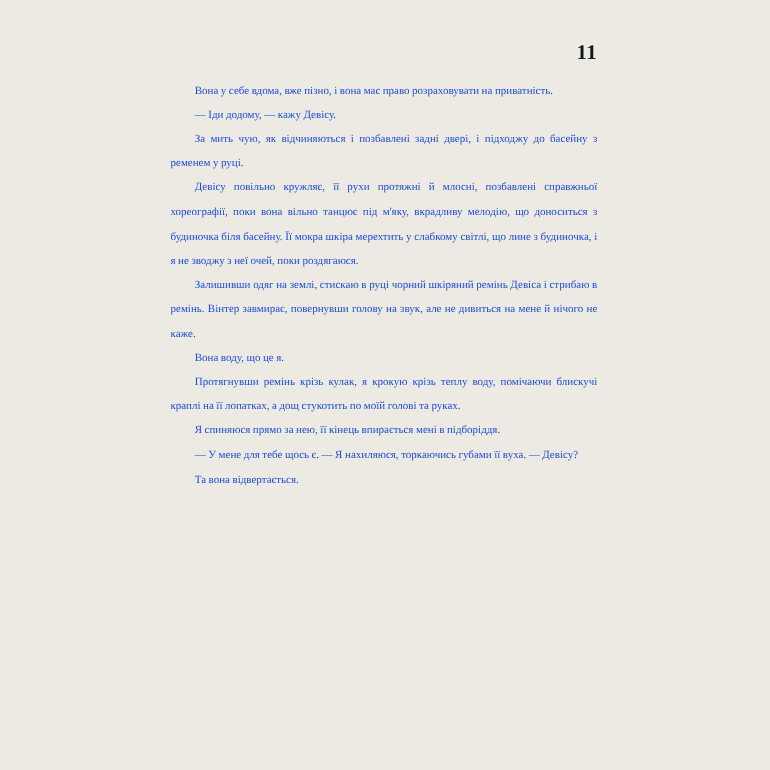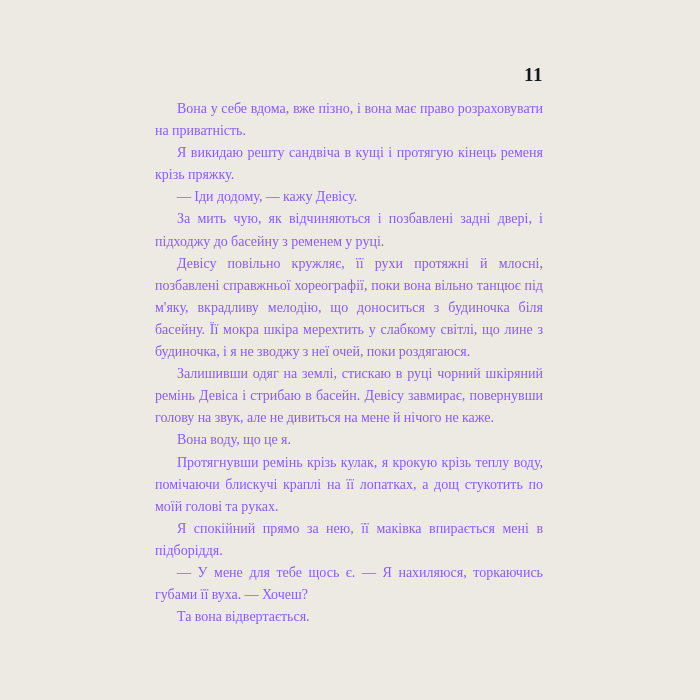--- a/index.html
+++ b/index.html
@@ -28,50 +28,48 @@
     height: 630px;
   }
   .page-number {
     text-align: right;
     font-size: 19px;
     font-weight: bold;
     color: #11161c;
     letter-spacing: 0.5px;
     margin-bottom: 12px;
     font-family: "Liberation Serif", serif;
-    margin-top: 26px;
   }
   .body-text p {
     margin: 0;
     text-indent: 22px;
     text-align: justify;
-    font-size: 14px;
+    font-size: 10px;
     line-height: 22.1px;
-    color: #8b5cf6;
+    color: #1d4ed8;
     word-spacing: -0.2px;
     hyphens: manual;
   }
   .body-text p.dialogue {
     text-indent: 22px;
   }
 </style>
 </head>
 <body>
 
 <div class="page">
   <div class="page-inner">
     <div class="page-number">11</div>
     <div class="body-text">
       <p>Вона у себе вдома, вже пізно, і вона має право розраховувати на приватність.</p>
-      <p>Я викидаю решту сандвіча в кущі і протягую кінець ременя крізь пряжку.</p>
       <p class="dialogue">— Іди додому, — кажу Девісу.</p>
       <p>За мить чую, як відчиняються і позбавлені задні двері, і підходжу до басейну з ременем у руці.</p>
       <p>Девісу повільно кружляє, її рухи протяжні й млосні, позбавлені справжньої хореографії, поки вона вільно танцює під м'яку, вкрадливу мелодію, що доноситься з будиночка біля басейну. Її мокра шкіра мерехтить у слабкому світлі, що лине з будиночка, і я не зводжу з неї очей, поки роздягаюся.</p>
-      <p>Залишивши одяг на землі, стискаю в руці чорний шкіряний ремінь Девіса і стрибаю в басейн. Девісу завмирає, повернувши голову на звук, але не дивиться на мене й нічого не каже.</p>
+      <p>Залишивши одяг на землі, стискаю в руці чорний шкіряний ремінь Девіса і стрибаю в ремінь. Вінтер завмирає, повернувши голову на звук, але не дивиться на мене й нічого не каже.</p>
       <p>Вона воду, що це я.</p>
       <p>Протягнувши ремінь крізь кулак, я крокую крізь теплу воду, помічаючи блискучі краплі на її лопатках, а дощ стукотить по моїй голові та руках.</p>
-      <p>Я спокійний прямо за нею, її маківка впирається мені в підборіддя.</p>
-      <p class="dialogue">— У мене для тебе щось є. — Я нахиляюся, торкаючись губами її вуха. — Хочеш?</p>
+      <p>Я спиняюся прямо за нею, її кінець впирається мені в підборіддя.</p>
+      <p class="dialogue">— У мене для тебе щось є. — Я нахиляюся, торкаючись губами її вуха. — Девісу?</p>
       <p>Та вона відвертається.</p>
 
     </div>
   </div>
 </div>
 
 </body></html>

